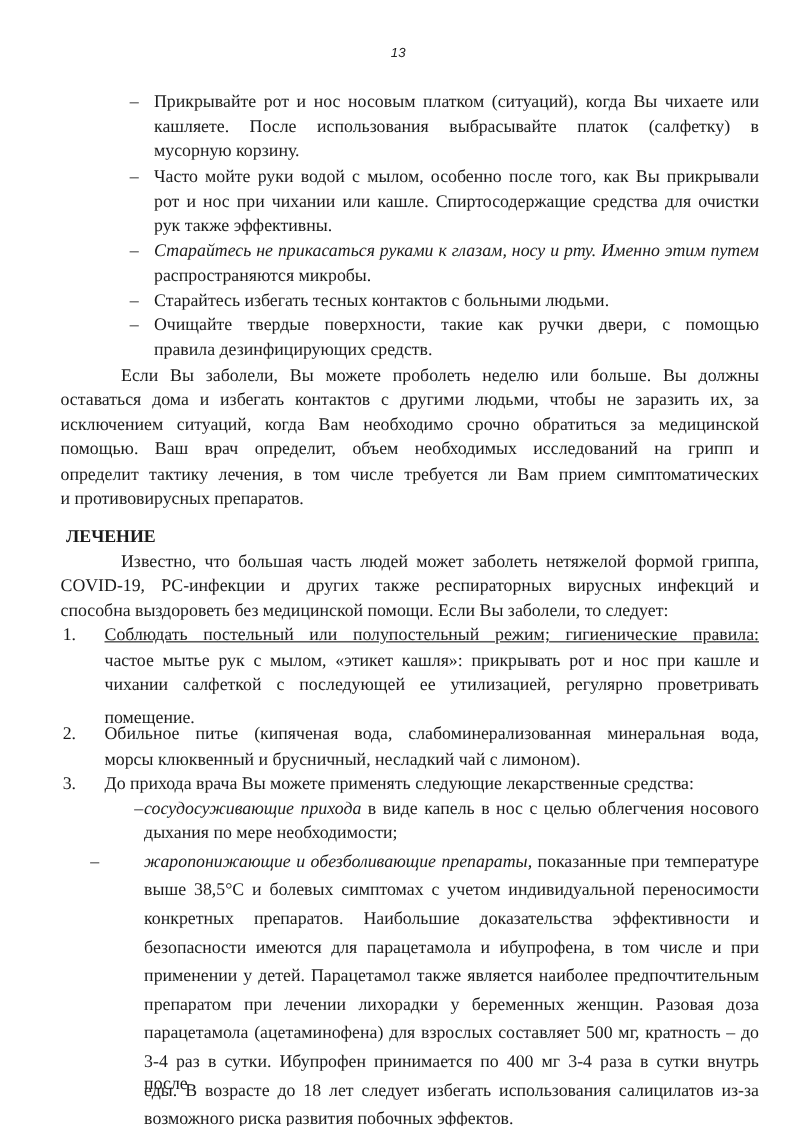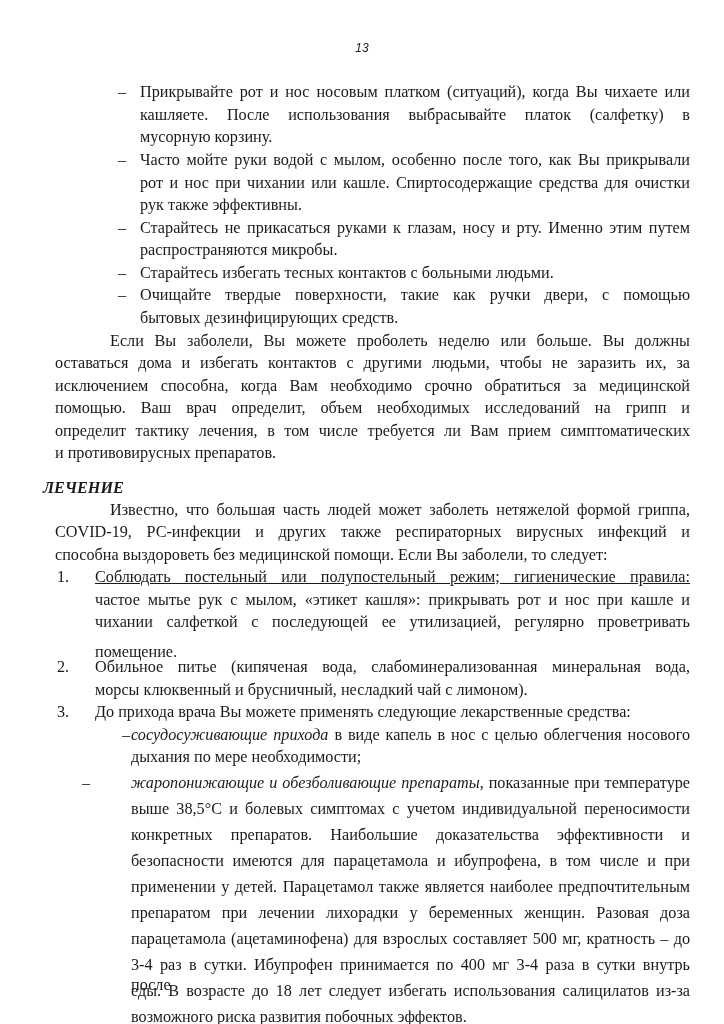--- a/index.html
+++ b/index.html
@@ -33,41 +33,41 @@
   <span class="line just" style="top:82px;left:140px;width:550px;">Прикрывайте рот и нос носовым платком (ситуаций), когда Вы чихаете или</span>
   <span class="line just" style="top:105px;left:140px;width:550px;">кашляете. После использования выбрасывайте платок (салфетку) в</span>
   <span class="line" style="top:127px;left:140px;">мусорную корзину.</span>
 
   <span class="line dash" style="top:150px;left:118px;">–</span>
   <span class="line just" style="top:150px;left:140px;width:550px;">Часто мойте руки водой с мылом, особенно после того, как Вы прикрывали</span>
   <span class="line just" style="top:173px;left:140px;width:550px;">рот и нос при чихании или кашле. Спиртосодержащие средства для очистки</span>
   <span class="line" style="top:195px;left:140px;">рук также эффективны.</span>
 
   <span class="line dash" style="top:218px;left:118px;">–</span>
-  <span class="line just" style="top:218px;left:140px;width:550px;">Старайтесь не прикасаться руками к глазам, носу и рту. Именно этим путем</span>
+  <span class="line just" style="top:218px;left:140px;width:550px;font-style:italic;">Старайтесь не прикасаться руками к глазам, носу и рту. Именно этим путем</span>
   <span class="line" style="top:240px;left:140px;">распространяются микробы.</span>
 
   <span class="line dash" style="top:263px;left:118px;">–</span>
   <span class="line" style="top:263px;left:140px;">Старайтесь избегать тесных контактов с больными людьми.</span>
 
   <span class="line dash" style="top:285px;left:118px;">–</span>
   <span class="line just" style="top:285px;left:140px;width:550px;">Очищайте твердые поверхности, такие как ручки двери, с помощью</span>
-  <span class="line" style="top:308px;left:140px;">бытовых дезинфицирующих средств.</span>
+  <span class="line" style="top:308px;left:140px;">правила дезинфицирующих средств.</span>
 </div>
 
 <div>
   <span class="line just" style="top:331px;left:110px;width:580px;">Если Вы заболели, Вы можете проболеть неделю или больше. Вы должны</span>
   <span class="line just" style="top:353px;left:55px;width:635px;">оставаться дома и избегать контактов с другими людьми, чтобы не заразить их, за</span>
-  <span class="line just" style="top:376px;left:55px;width:635px;">исключением способна, когда Вам необходимо срочно обратиться за медицинской</span>
+  <span class="line just" style="top:376px;left:55px;width:635px;">исключением ситуаций, когда Вам необходимо срочно обратиться за медицинской</span>
   <span class="line just" style="top:398px;left:55px;width:635px;">помощью. Ваш врач определит, объем необходимых исследований на грипп и</span>
   <span class="line just" style="top:421px;left:55px;width:635px;">определит тактику лечения, в том числе требуется ли Вам прием симптоматических</span>
   <span class="line" style="top:443px;left:55px;">и противовирусных препаратов.</span>
 </div>
 
-<span class="line bold" style="top:478px;left:43px;font-style:italic;">ЛЕЧЕНИЕ</span>
+<span class="line bold" style="top:478px;left:60px;">ЛЕЧЕНИЕ</span>
 
 <div>
   <span class="line just" style="top:500px;left:110px;width:580px;">Известно, что большая часть людей может заболеть нетяжелой формой гриппа,</span>
   <span class="line just" style="top:522px;left:55px;width:635px;">COVID-19, РС-инфекции и других также респираторных вирусных инфекций и</span>
   <span class="line" style="top:545px;left:55px;">способна выздороветь без медицинской помощи. Если Вы заболели, то следует:</span>
 </div>
 
 <div>
   <span class="line" style="top:567px;left:57px;">1.</span>
   <span class="line just" style="top:567px;left:95px;width:595px;text-decoration:underline;">Соблюдать постельный или полупостельный режим; гигиенические правила:</span>

